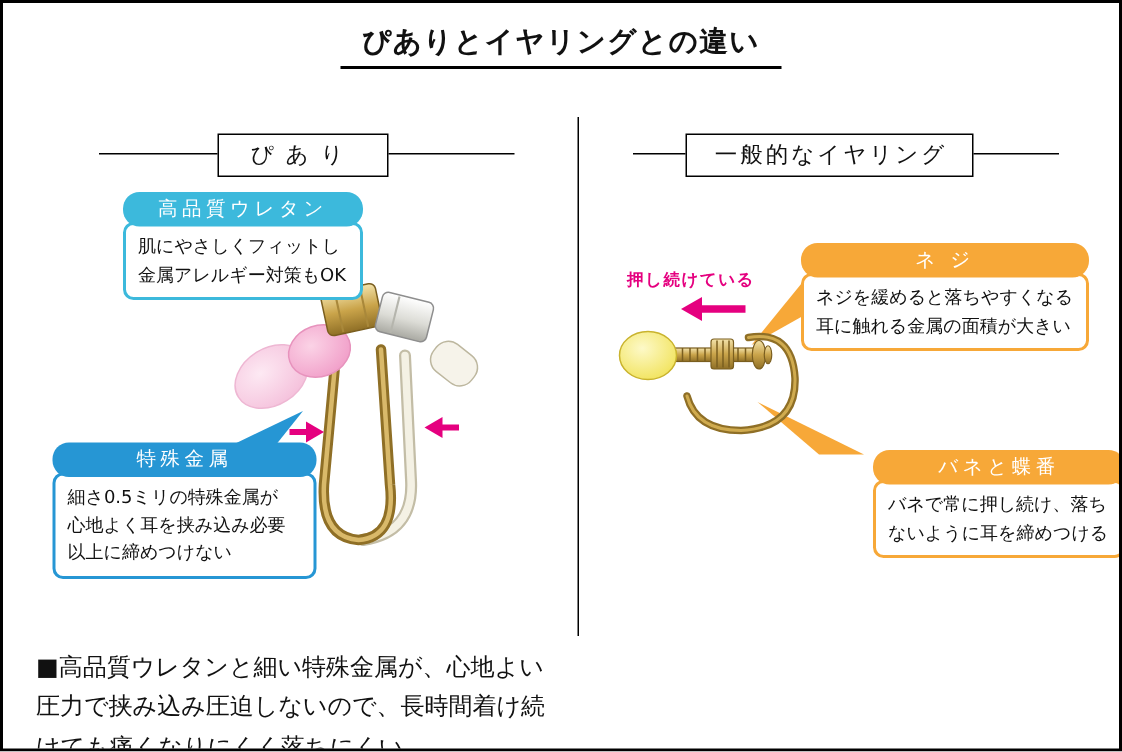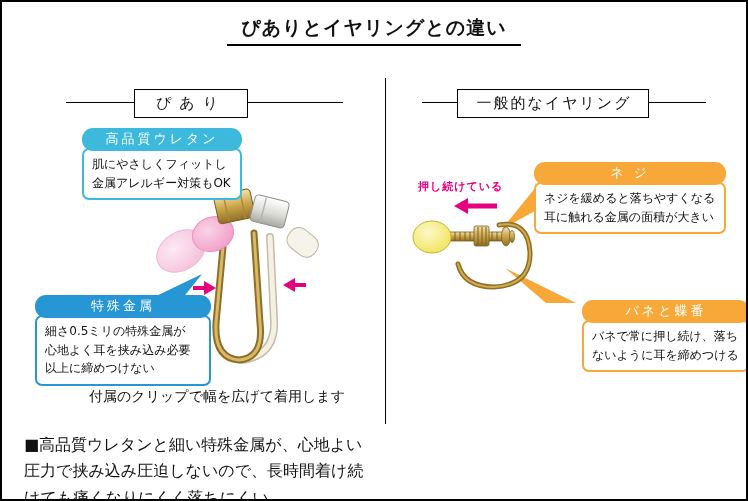--- a/index.html
+++ b/index.html
@@ -12,21 +12,21 @@
            font-size:19px; font-weight:bold; letter-spacing:1px; }
   .title span { display:inline-block; border-bottom:2px solid #000; padding:0 14px 3px; }
 
   
   .vdivider { position:absolute; left:383px; top:76px; width:1px; height:346px; background:#000; }
   .hline { position:absolute; top:100px; height:1px; background:#000; }
   .hline.l { left:64px;  width:277px; }
   .hline.r { left:420px; width:284px; }
   .header-box { position:absolute; top:87px; border:1px solid #000; background:#fff;
                 font-size:15px; text-align:center; padding:4px 0; box-sizing:border-box; }
-  .header-box.l { left:132px; width:114px; letter-spacing:8px; padding-left:0; }
+  .header-box.l { left:143px; width:114px; letter-spacing:8px; padding-left:0; }
   .header-box.r { left:455px; width:192px; letter-spacing:2px; padding-left:2px; }
 
   
   .callout { position:absolute; }
   .callout .hd { border-radius:11px; color:#fff; text-align:center; font-size:13px;
                  padding:2px 0 3px; letter-spacing:3px; position:relative; z-index:2; }
   .callout .bd { background:#fff; border:2px solid; border-radius:7px; font-size:12px;
                  line-height:1.55; padding:5px 8px 6px; margin-top:-3px;
                  position:relative; z-index:1; }
   .callout.cyan  .hd { background:#3cb9dc; }
@@ -154,21 +154,20 @@
     <g>
       <line x1="56" y1="103" x2="69" y2="103" stroke="#e5007f" stroke-width="4"></line>
       <polygon points="79,103 67,96 67,110" fill="#e5007f"></polygon>
     </g>
     <g>
       <line x1="169" y1="100" x2="156" y2="100" stroke="#e5007f" stroke-width="4"></line>
       <polygon points="146,100 158,93 158,107" fill="#e5007f"></polygon>
     </g>
   </svg>
 
-  <div class="caption">付属のクリップで幅を広げて着用します</div>
 
   <div class="bullets l">
     <div class="b">■高品質ウレタンと細い特殊金属が、心地よい圧力で挟み込み圧迫しないので、長時間着け続けても痛くなりにくく落ちにくい。</div>
   </div>
 
   <div class="push-label">押し続けている</div>
 
   <svg class="tail" style="left:494px; top:176px;" width="48" height="56">
     <polygon points="44,4 44,30 5,52" fill="#f7a838"></polygon>
   </svg>

